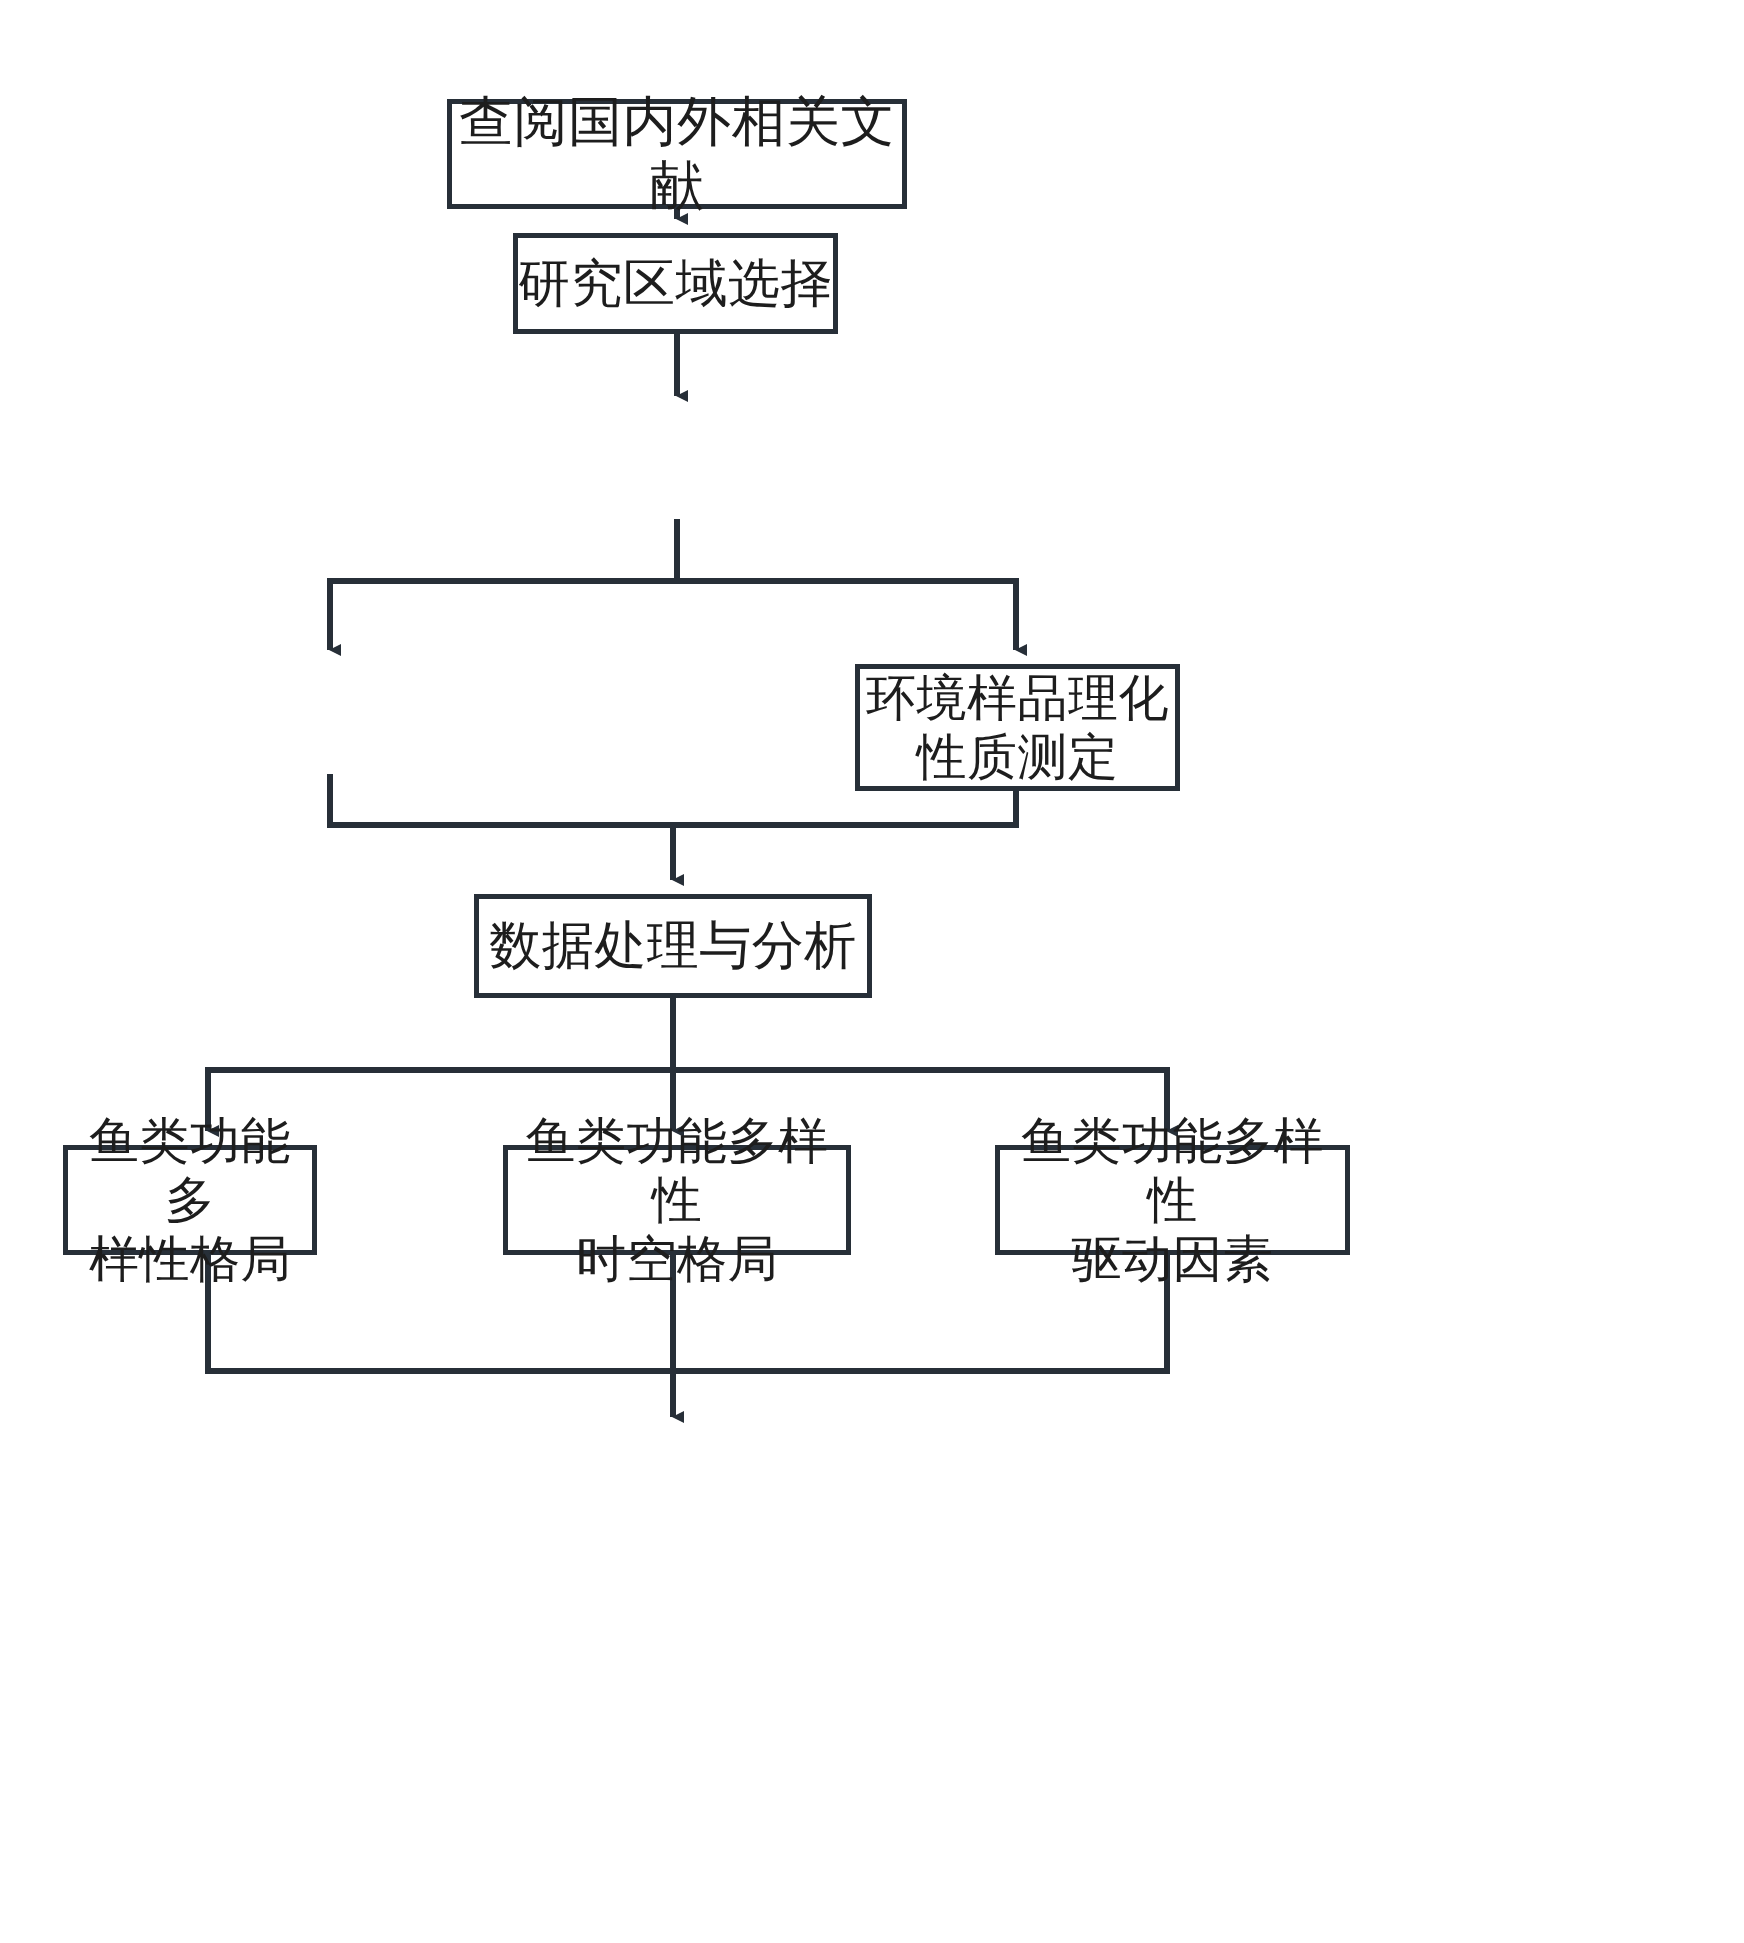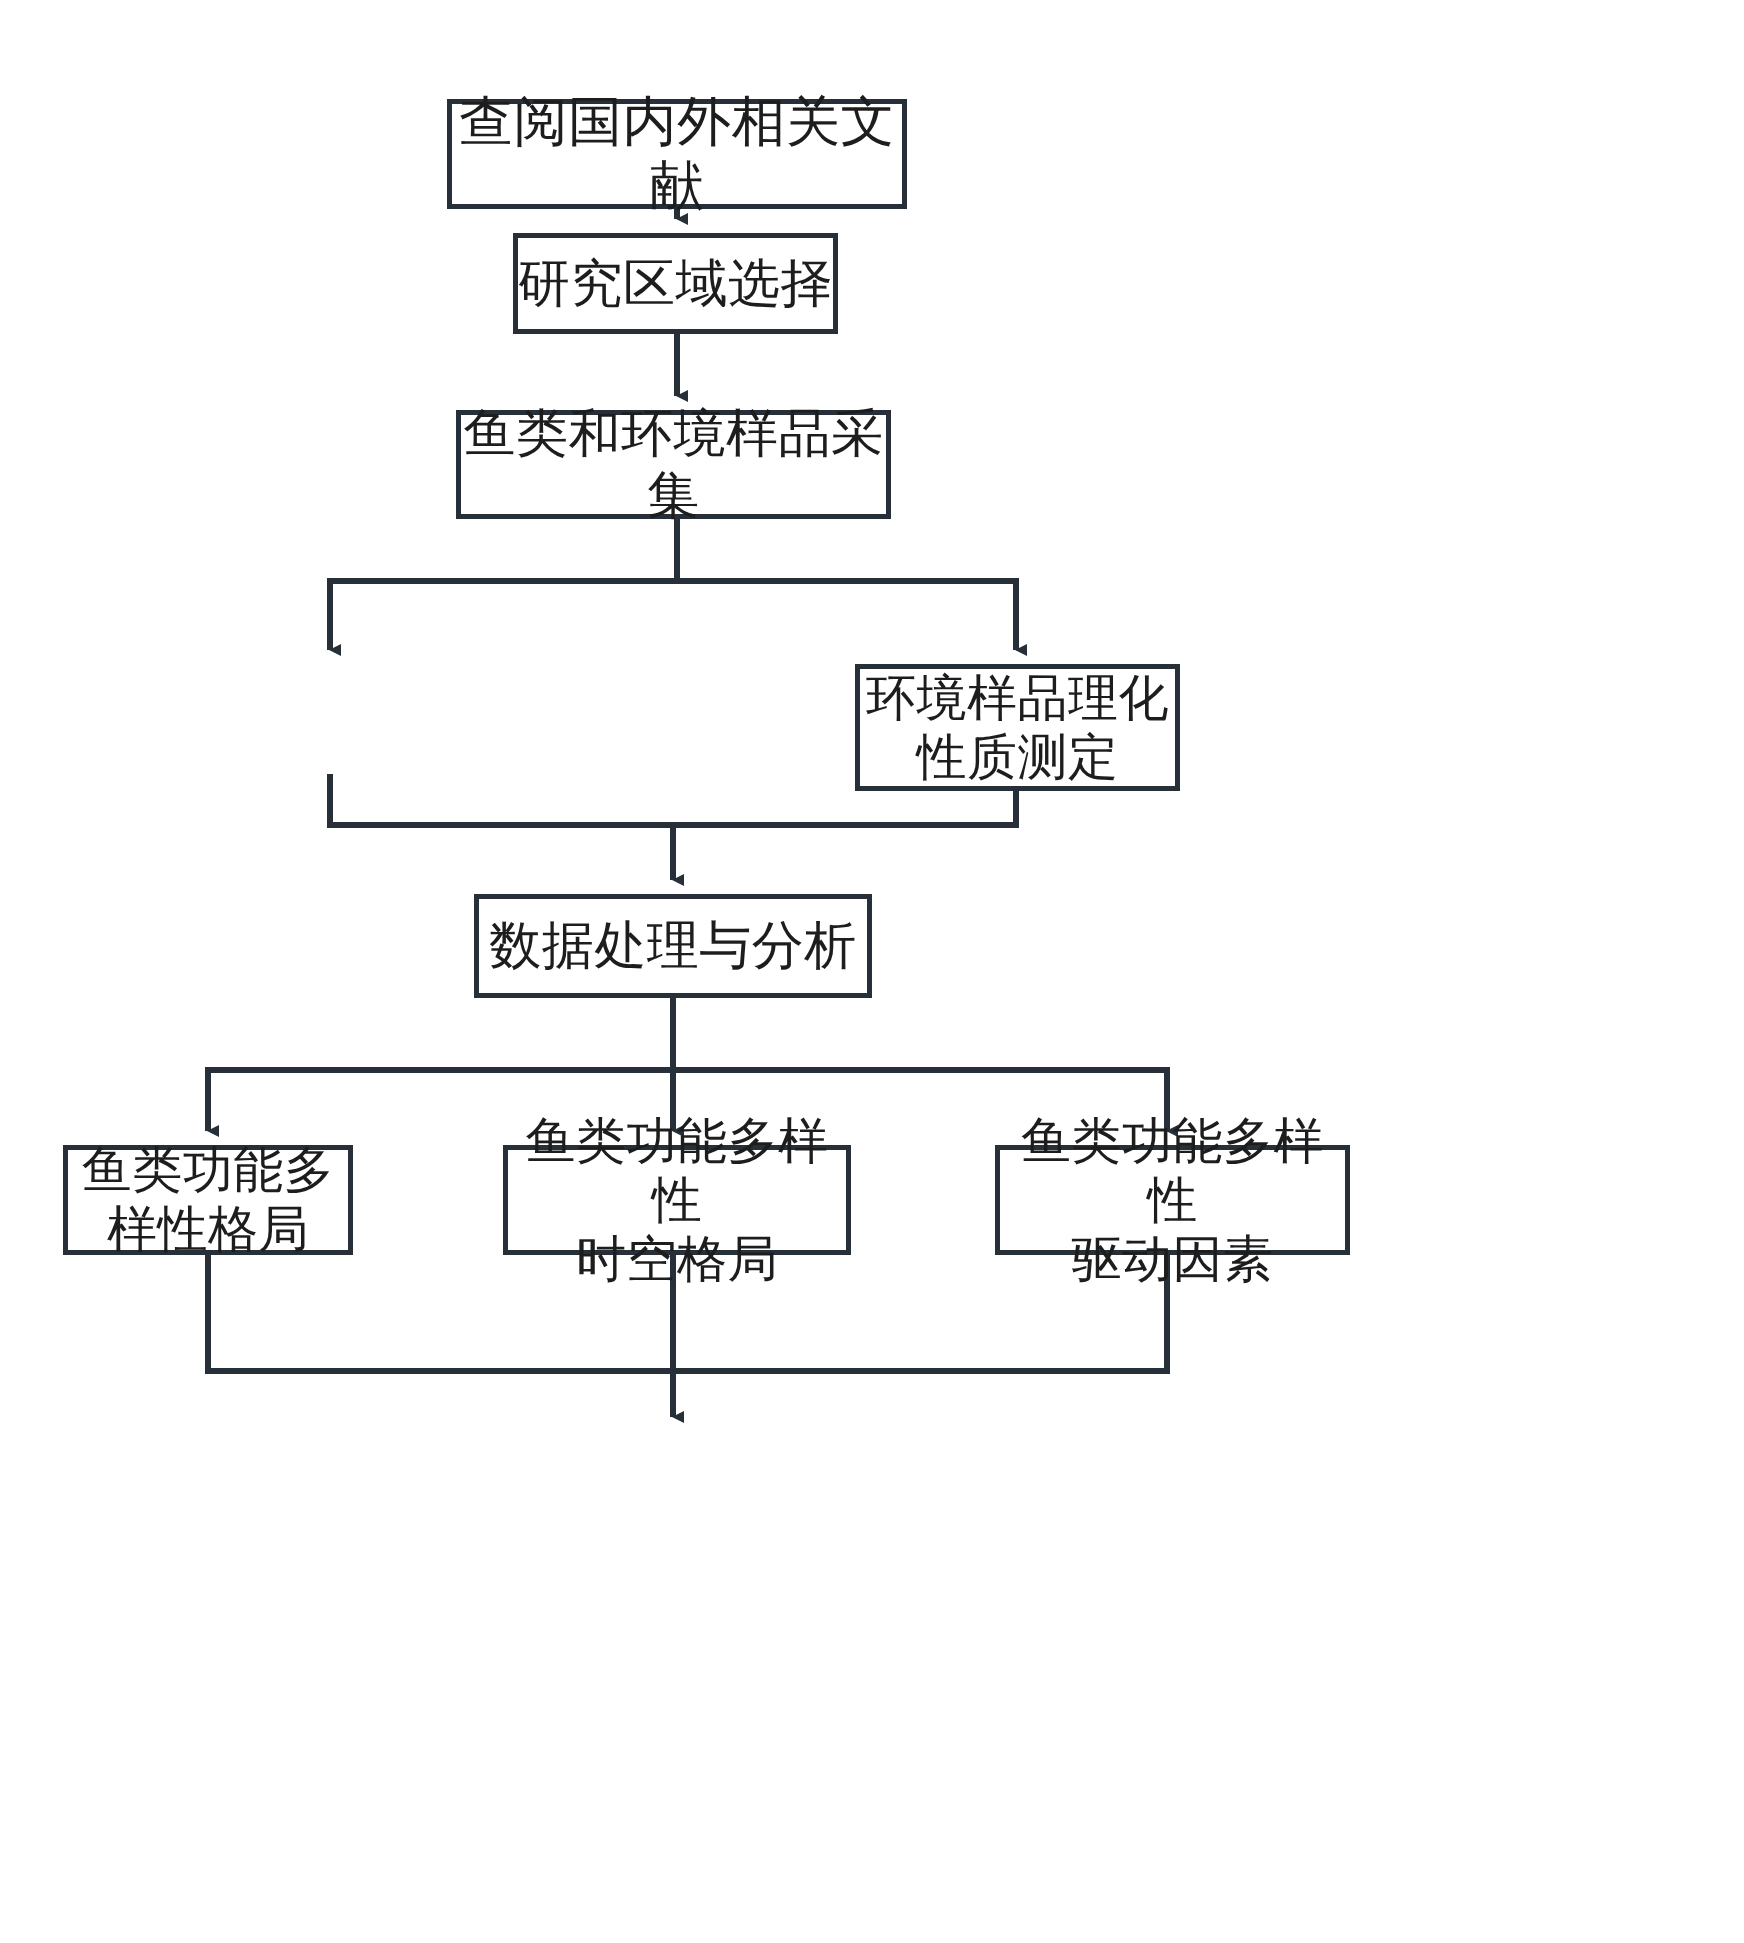--- a/index.html
+++ b/index.html
@@ -83,29 +83,28 @@
       <path d="M 1167 1255 L 1167 1371"></path>
       <path d="M 205 1371 L 1170 1371"></path>
       <path d="M 673 1371 L 673 1417" marker-end="url(#ah)"></path>
     </g>
   </svg>
 
   <div class="node f-xl" style="left:447px; top:55px;  width:460px; height:110px;margin-top:44px;">查阅国内外相关文献</div>
 
   <div class="node f-lg" style="left:513px; top:233px; width:325px; height:101px;">研究区域选择</div>
 
-  <div class="node f-lg" style="left:456px; top:410px; width:435px; height:109px;">鱼类和环境样品采集</div>
 
 
   <div class="node f-md" style="left:855px; top:664px; width:325px; height:127px;">环境样品理化
 性质测定</div>
 
   <div class="node f-lg" style="left:474px; top:894px; width:398px; height:104px;text-align:center;">数据处理与分析</div>
 
-  <div class="node f-md" style="left:63px;  top:1145px; width:290px; height:110px;">鱼类功能多
+  <div class="node f-md" style="left:63px;  top:1145px; width:254px; height:110px;">鱼类功能多
 样性格局</div>
 
   <div class="node f-md" style="left:503px; top:1145px; width:348px; height:110px;">鱼类功能多样性
 时空格局</div>
 
   <div class="node f-md" style="left:995px; top:1145px; width:355px; height:110px;">鱼类功能多样性
 驱动因素</div>
 
 
 </div>

